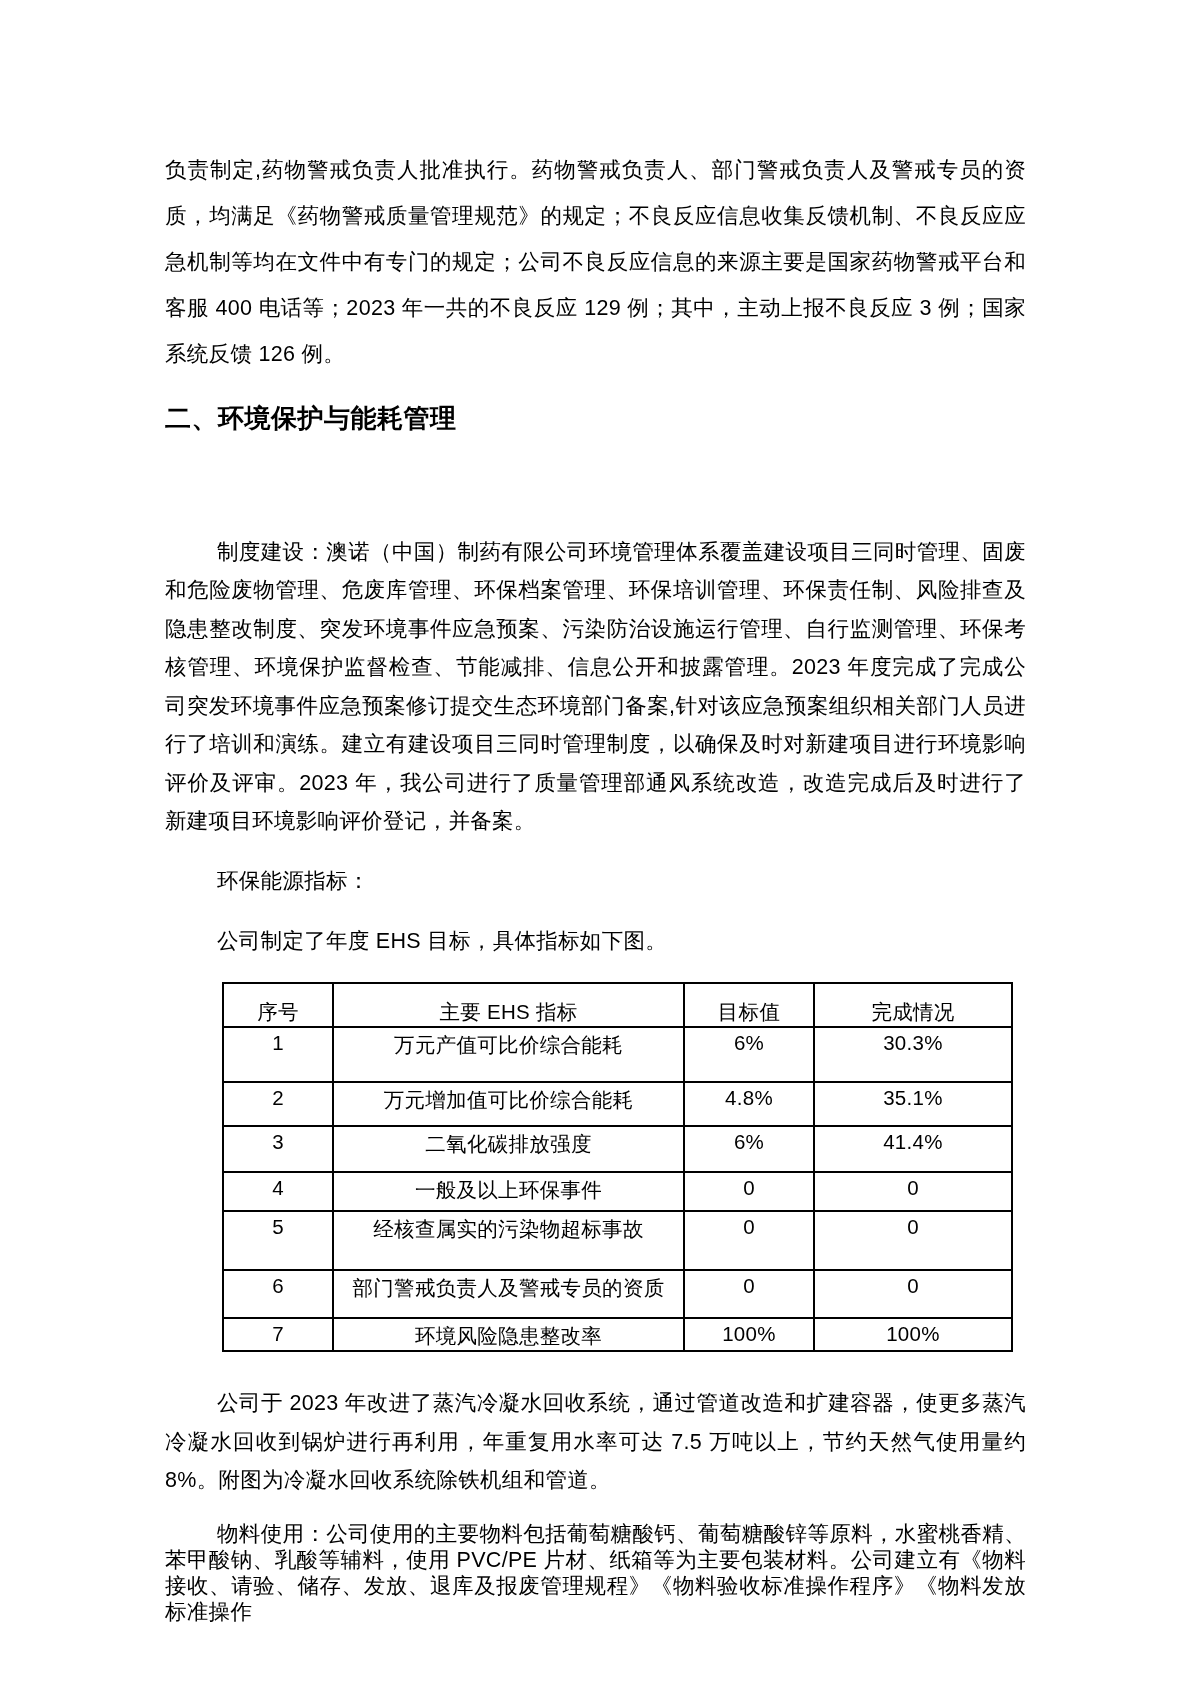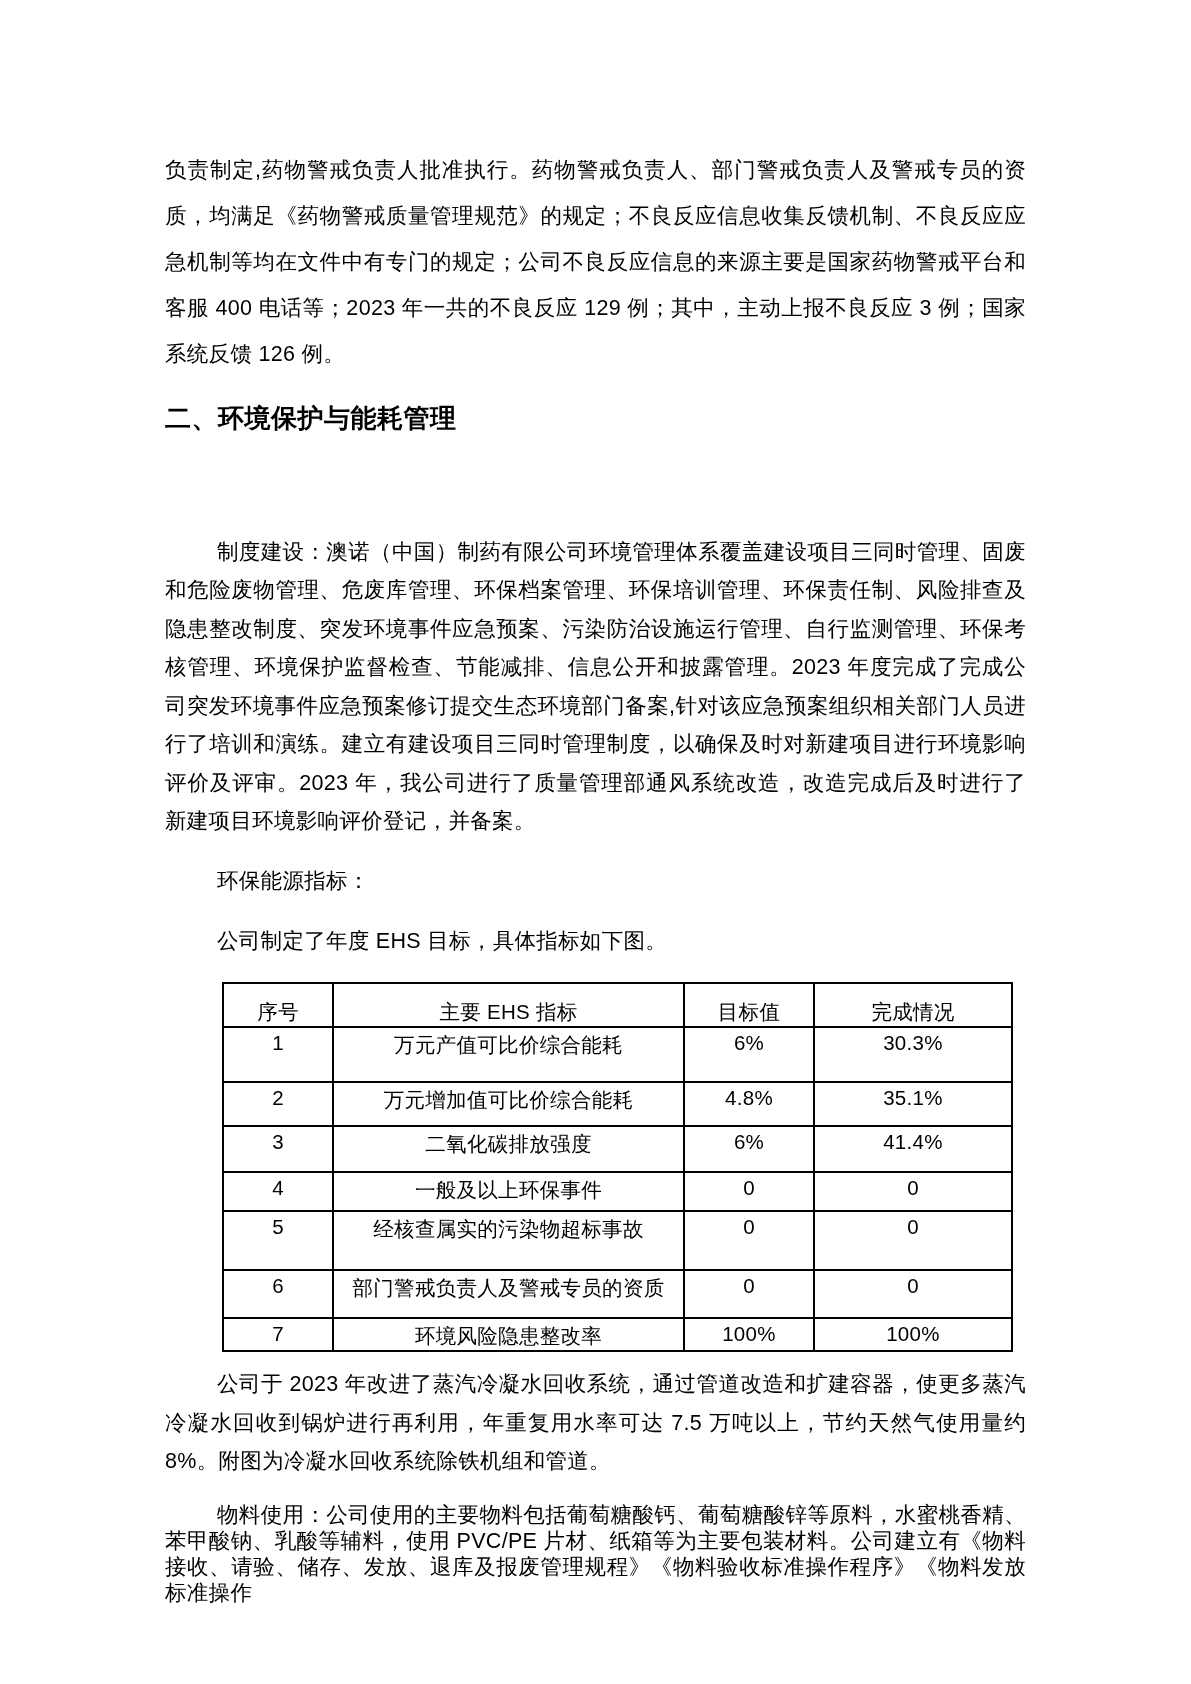--- a/index.html
+++ b/index.html
@@ -69,21 +69,21 @@
   table.ehs thead tr { height: 35px; }
   table.ehs thead th { vertical-align: middle; padding-top: 14px; }
   table.ehs tbody tr:nth-child(1) { height: 55px; }
   table.ehs tbody tr:nth-child(2) { height: 44px; }
   table.ehs tbody tr:nth-child(3) { height: 46px; }
   table.ehs tbody tr:nth-child(4) { height: 39px; }
   table.ehs tbody tr:nth-child(5) { height: 59px; }
   table.ehs tbody tr:nth-child(6) { height: 48px; }
   table.ehs tbody tr:nth-child(7) { height: 30px; }
   .para3 {
-    margin-top: 13px;
+    margin-top: 32px;
     line-height: 38.5px;
     text-indent: 52px;
   }
   .para4 {
     margin-top: 3px;
     line-height: 26px;
     text-indent: 52px;
   }
 </style>
 </head>

